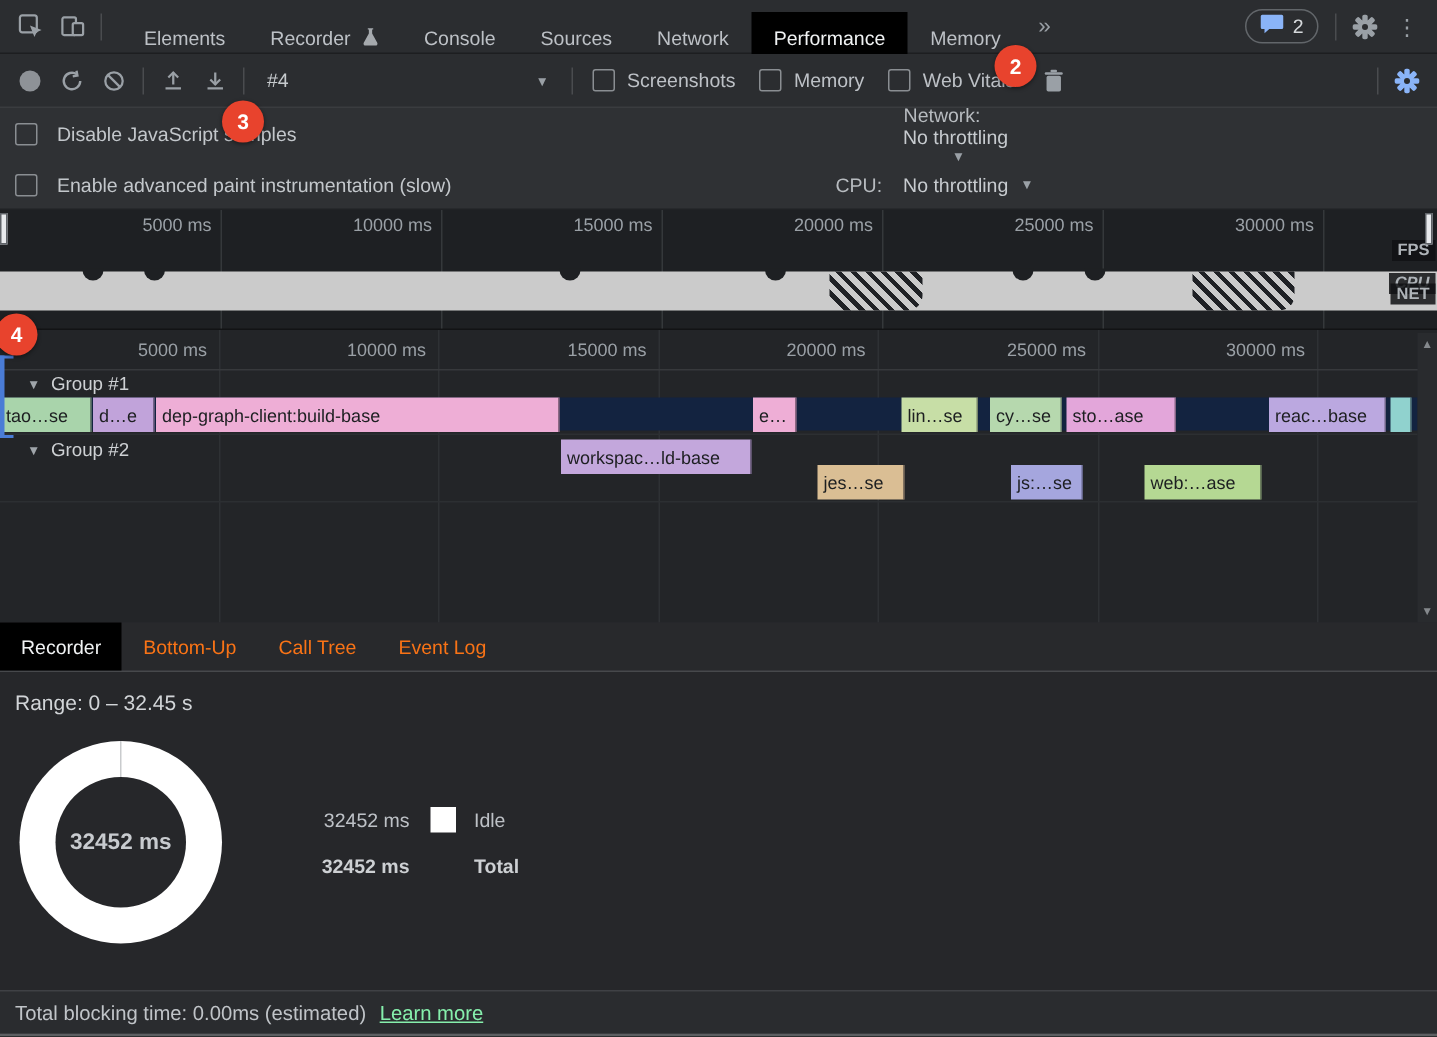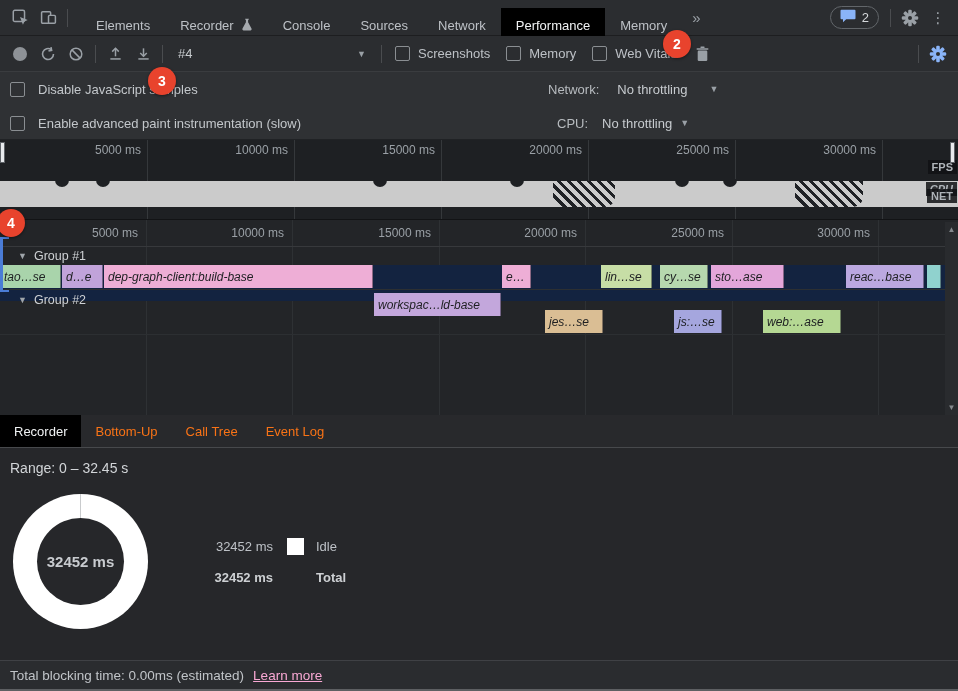--- a/index.html
+++ b/index.html
@@ -48,21 +48,21 @@
   .handle{position:absolute;top:2px;width:5px;height:21px;background:#e8eaed;
           border:1px solid #5f6368;box-sizing:border-box;}
   
   #flame{top:220px;height:195px;background:#232528;}
   .fl-grid{position:absolute;top:0;bottom:0;width:1px;background:#2e3134;}
   .fl-ruler{position:absolute;top:0;left:0;right:0;height:26px;border-bottom:1px solid #37393c;}
   .hair{position:absolute;left:0;right:13px;height:1px;background:#2c2f32;}
   .grp-header{position:absolute;left:18px;display:flex;align-items:center;gap:7px;
               font-size:12.5px;color:#ced1d4;height:16px;}
   .grp-tri{font-size:9px;color:#9fa5aa;}
-  .strip{position:absolute;left:0;right:13px;height:36px;font-style:italic;}
+  .strip{position:absolute;left:0;right:13px;height:22px;}
   .bar{position:absolute;top:0;height:23px;box-sizing:border-box;display:flex;align-items:center;
        padding:0 4px;font-size:12px;color:#1d1f21;overflow:hidden;white-space:nowrap;
        border-right:1px solid rgba(20,20,30,0.45);}
   .bracket{position:absolute;left:0;top:17px;width:9px;height:55px;box-sizing:border-box;
            border-left:3px solid #4a7cd6;border-top:2px solid #4a7cd6;border-bottom:2px solid #4a7cd6;}
   .fl-scroll{position:absolute;right:0;top:2px;bottom:0;width:13px;background:#292b2e;
              display:flex;flex-direction:column;justify-content:space-between;align-items:center;
              font-size:8px;color:#85898d;padding:3px 0;box-sizing:border-box;}
   
   #bottom-tabs{top:415px;height:33px;background:#28292c;border-bottom:1px solid #47494c;display:flex;}
@@ -77,21 +77,21 @@
   .donut-hole span{font-weight:bold;font-size:15px;color:#c8cbcf;}
   #legend{position:absolute;left:205px;top:88px;display:flex;flex-direction:column;gap:11px;}
   .lg-row{display:flex;align-items:center;height:20px;}
   .lg-val{width:68px;text-align:right;}
   .lg-sw{width:17px;height:17px;margin-left:14px;background:#fff;}
   .lg-sw.hidden{visibility:hidden;}
   .lg-label{margin-left:12px;}
   .lg-row.bold{font-weight:bold;color:#cdd0d3;}
   #footer{top:660px;height:29px;background:#2a2c2f;border-top:1px solid #3f4145;
           display:flex;align-items:center;padding-left:10px;font-size:13.5px;color:#c0c4c8;}
-  #footer a{color:#f9a8d4;text-decoration:underline;margin-left:9px;cursor:pointer;}
+  #footer a{color:#86efac;text-decoration:underline;margin-left:9px;cursor:pointer;}
   
   .badge{position:absolute;width:28px;height:28px;border-radius:50%;background:#e8432d;
          color:#fff;font-weight:bold;font-size:14px;display:flex;align-items:center;justify-content:center;
          z-index:20;box-shadow:0 1px 3px rgba(0,0,0,0.45);}
 </style>
 </head>
 <body>
 
 <div id="app">
 
@@ -230,21 +230,21 @@
           </g>
           <circle cx="9" cy="9" r="2" fill="#2b2d30"></circle>
         </svg>
     </div>
   </div>
 
   <div id="options" class="sec">
     <div class="opt-row">
       <div class="chk"></div>
       <span class="opt-label">Disable JavaScript samples</span>
-      <div class="rctl" style="left:548px;">
+      <div class="rctl" style="left:584px;flex-direction:column;">
         <span>Network:</span>
         <span class="val" style="margin-left:18px;">No throttling</span>
         <span class="dd" style="margin-left:22px;">▼</span>
       </div>
     </div>
     <div class="opt-row">
       <div class="chk"></div>
       <span class="opt-label">Enable advanced paint instrumentation (slow)</span>
       <div class="rctl" style="left:557px;">
         <span>CPU:</span>

